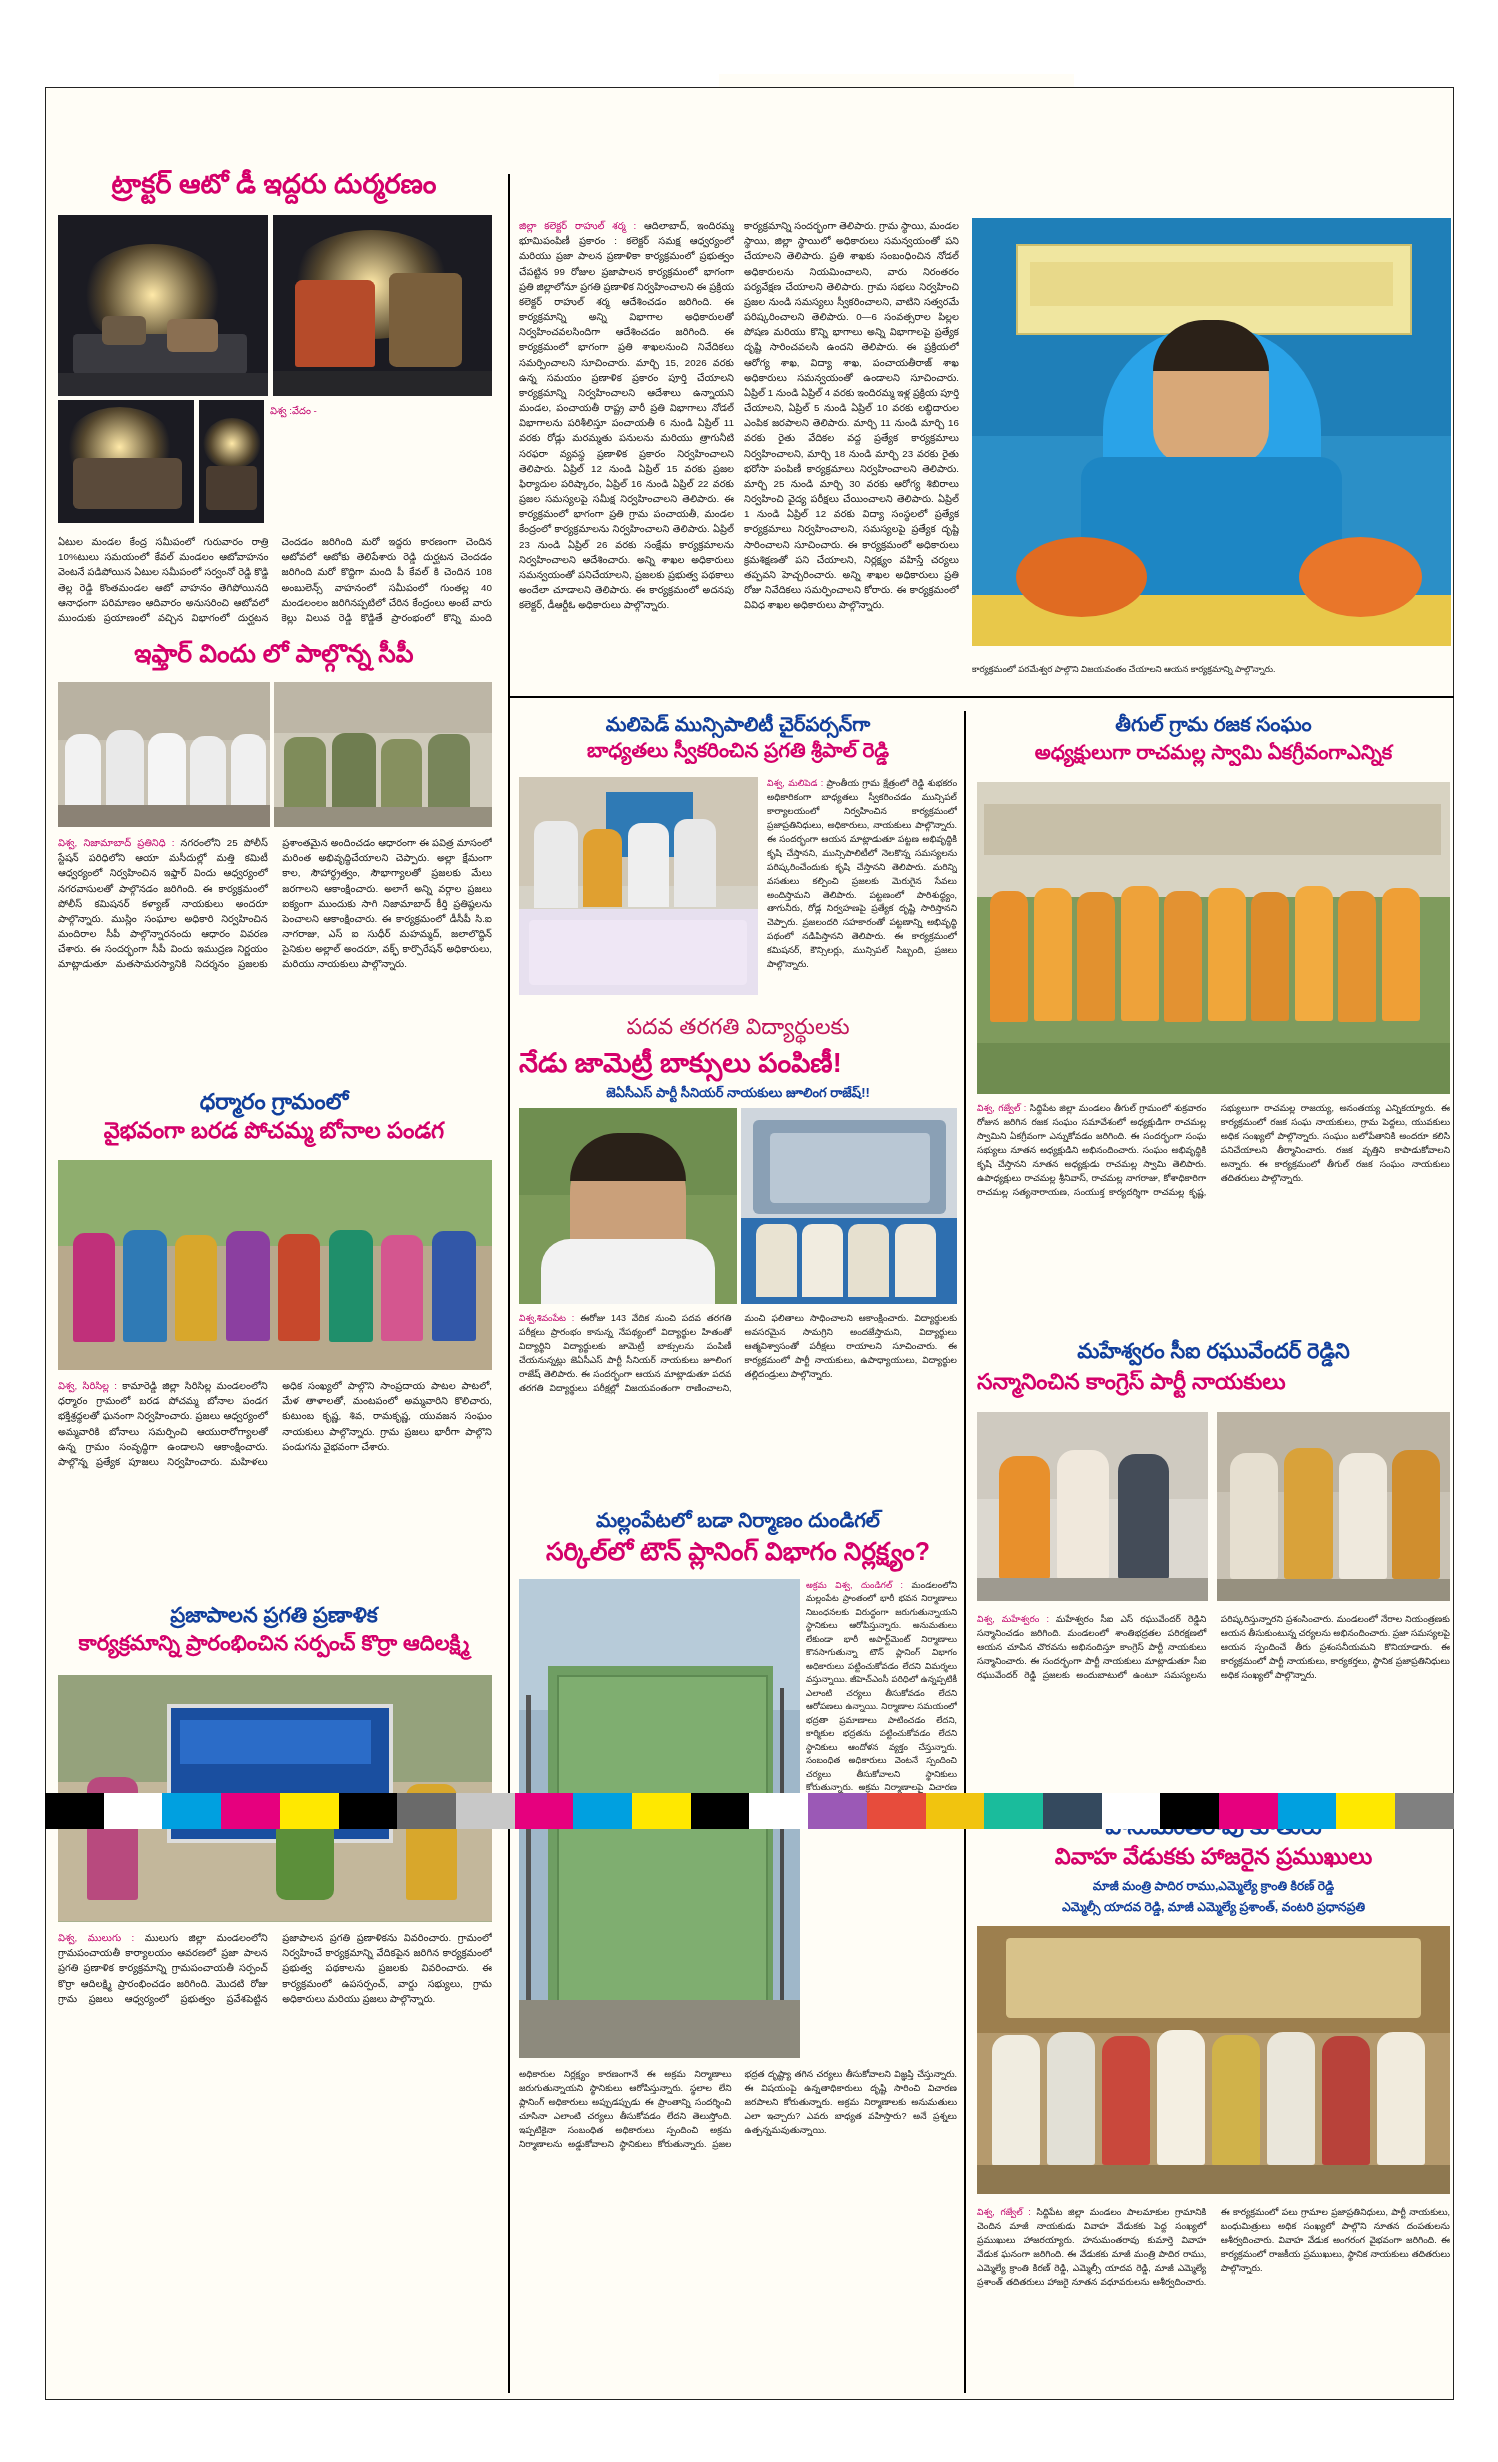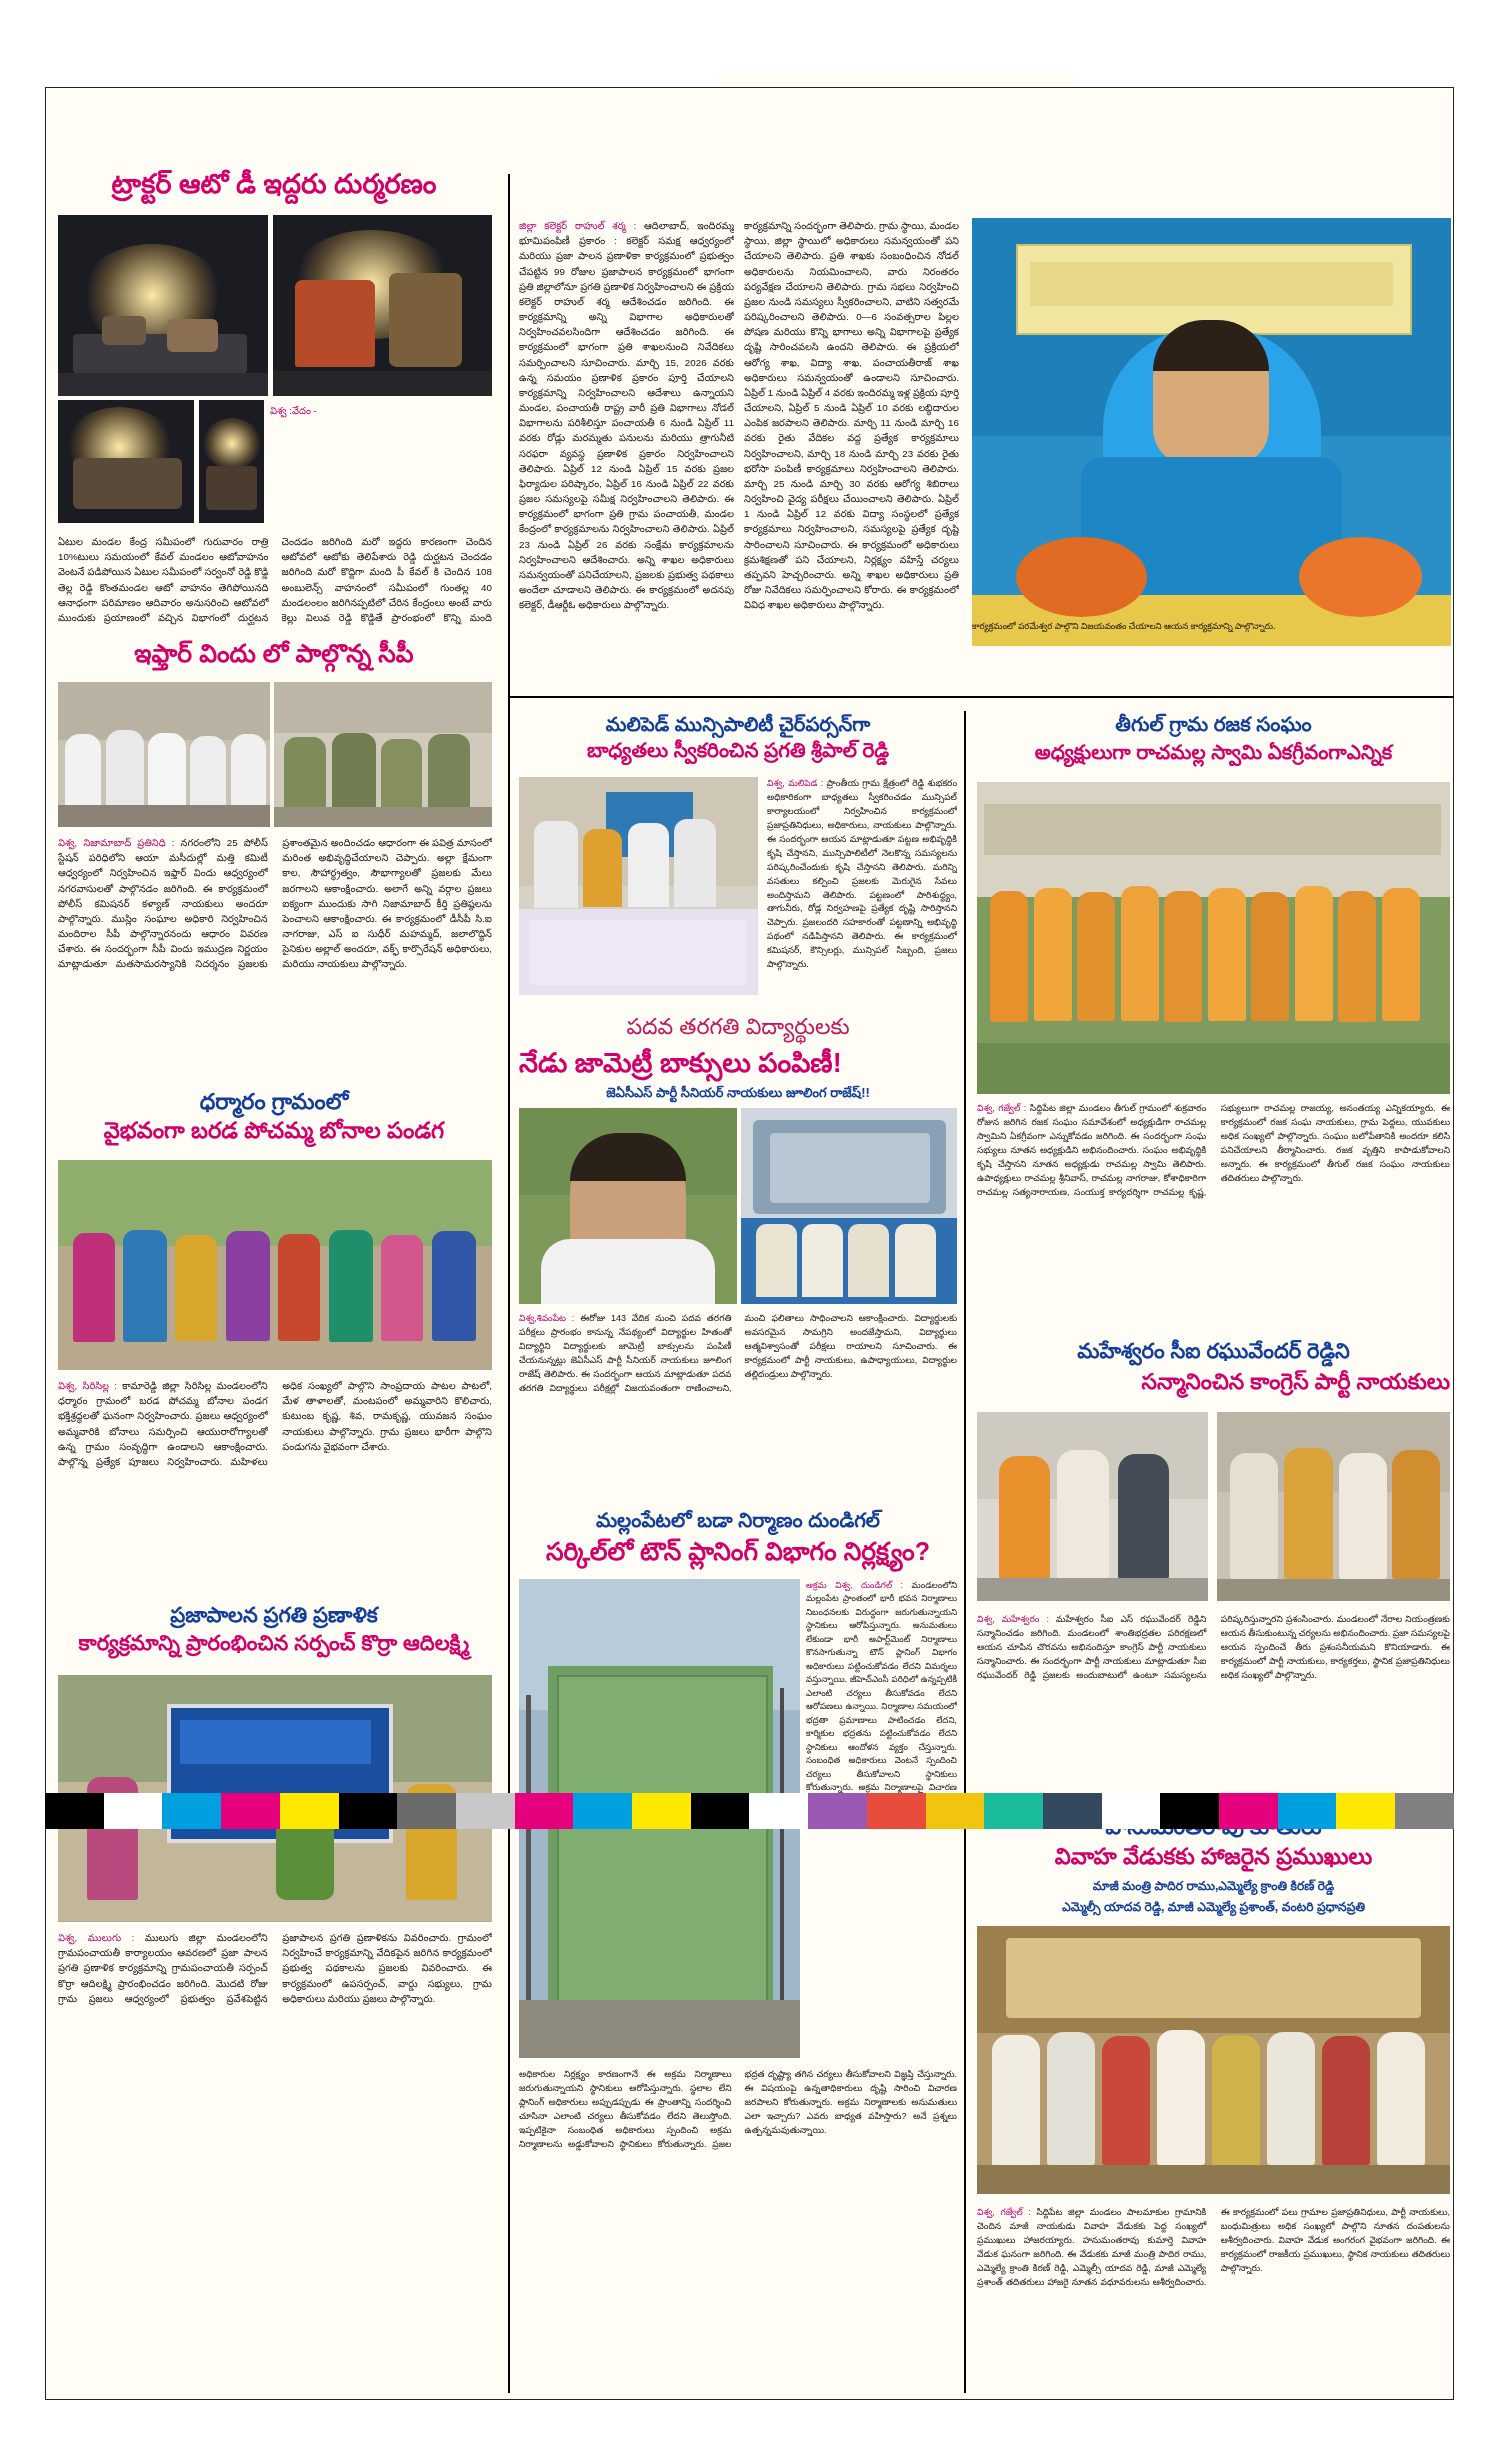--- a/index.html
+++ b/index.html
@@ -156,21 +156,21 @@
     <div style="position:absolute;left:44px;top:26px;width:392px;height:87px;background:#f0e6a0;border:2.9px solid #cbbe6e;"></div>
     <div style="position:absolute;left:58px;top:44px;width:363px;height:44px;background:#e8d98a;"></div>
     <div style="position:absolute;left:131px;top:109px;width:218px;height:290px;background:#2aa3e8;border-radius:102px 102px 0 0;"></div>
     <div style="position:absolute;left:181px;top:109px;width:116px;height:138px;background:#d8a878;border-radius:51px 51px 36px 36px;"></div>
     <div style="position:absolute;left:181px;top:102px;width:116px;height:51px;background:#2b2118;border-radius:51px 51px 0 0;"></div>
     <div style="position:absolute;left:109px;top:239px;width:261px;height:167px;background:#1d86c4;border-radius:22px 22px 0 0;"></div>
     <div style="position:absolute;left:0;bottom:0;width:479px;height:51px;background:#e8c84a;"></div>
     <div style="position:absolute;left:44px;bottom:29px;width:131px;height:80px;background:#e06b22;border-radius:50%;"></div>
     <div style="position:absolute;right:29px;bottom:29px;width:123px;height:80px;background:#e9762a;border-radius:50%;"></div>
   </div>
-  <div class="cap" style="position:absolute;left:972px;top:620px;width:479px;">కార్యక్రమంలో పరమేశ్వర పాల్గొని విజయవంతం చేయాలని ఆయన కార్యక్రమాన్ని పాల్గొన్నారు.</div>
+  <div class="cap" style="position:absolute;left:972px;top:663px;width:479px;">కార్యక్రమంలో పరమేశ్వర పాల్గొని విజయవంతం చేయాలని ఆయన కార్యక్రమాన్ని పాల్గొన్నారు.</div>
 
   <div class="hl-blue" style="position:absolute;left:519px;top:712px;width:438px;text-align:center;font-size:19.6px;">మలిపెడ్ మున్సిపాలిటీ చైర్‌పర్సన్‌గా</div>
   <div class="hl" style="position:absolute;left:519px;top:738px;width:438px;text-align:center;font-size:20px;">బాధ్యతలు స్వీకరించిన ప్రగతి శ్రీపాల్ రెడ్డి</div>
 
   <div class="ph" style="left:519px;top:777px;width:239px;height:218px;background:#d6d2c6;">
     <div style="position:absolute;left:0;top:0;width:239px;height:109px;background:#cfc7b6;"></div>
     <div style="position:absolute;left:87px;top:14.5px;width:87px;height:65px;background:#2f7ab5;"></div>
     <div style="position:absolute;left:14.5px;top:44px;width:44px;height:87px;background:#eaeaea;border-radius:13px 13px 0 0;"></div>
     <div style="position:absolute;left:64px;top:52px;width:39px;height:78px;background:#e0a030;border-radius:13px 13px 0 0;"></div>
     <div style="position:absolute;left:109px;top:46px;width:41px;height:84px;background:#efefef;border-radius:13px 13px 0 0;"></div>
@@ -232,21 +232,21 @@
     <div style="position:absolute;left:274px;top:110px;width:38px;height:129px;background:#dd8c2c;border-radius:13px 13px 2.9px 2.9px;"></div>
     <div style="position:absolute;left:318px;top:104px;width:38px;height:135px;background:#f2ab40;border-radius:13px 13px 2.9px 2.9px;"></div>
     <div style="position:absolute;left:361px;top:109px;width:38px;height:131px;background:#e49331;border-radius:13px 13px 2.9px 2.9px;"></div>
     <div style="position:absolute;left:405px;top:106px;width:38px;height:133px;background:#ef9f36;border-radius:13px 13px 2.9px 2.9px;"></div>
     <div style="position:absolute;left:0;bottom:0;width:473px;height:51px;background:#6f8c50;"></div>
   </div>
 
   <div class="tx" style="position:absolute;left:977px;top:1102px;width:473px;column-count:2;column-gap:14.5px;height:218px;overflow:hidden;font-size:9px;"><span class="byline">విశ్వ, గజ్వేల్ :</span> <span>సిద్దిపేట జిల్లా మండలం తీగుల్ గ్రామంలో శుక్రవారం రోజున జరిగిన రజక సంఘం సమావేశంలో అధ్యక్షుడిగా రాచమల్ల స్వామిని ఏకగ్రీవంగా ఎన్నుకోవడం జరిగింది. ఈ సందర్భంగా సంఘ సభ్యులు నూతన అధ్యక్షుడిని అభినందించారు. సంఘం అభివృద్ధికి కృషి చేస్తానని నూతన అధ్యక్షుడు రాచమల్ల స్వామి తెలిపారు. ఉపాధ్యక్షులు రాచమల్ల శ్రీనివాస్, రాచమల్ల నాగరాజు, కోశాధికారిగా రాచమల్ల సత్యనారాయణ, సంయుక్త కార్యదర్శిగా రాచమల్ల కృష్ణ, సభ్యులుగా రాచమల్ల రాజయ్య, అనంతయ్య ఎన్నికయ్యారు. ఈ కార్యక్రమంలో రజక సంఘ నాయకులు, గ్రామ పెద్దలు, యువకులు అధిక సంఖ్యలో పాల్గొన్నారు. సంఘం బలోపేతానికి అందరూ కలిసి పనిచేయాలని తీర్మానించారు. రజక వృత్తిని కాపాడుకోవాలని అన్నారు. ఈ కార్యక్రమంలో తీగుల్ రజక సంఘం నాయకులు తదితరులు పాల్గొన్నారు.</span></div>
 
   <div class="hl-blue" style="position:absolute;left:977px;top:1338px;width:473px;text-align:center;font-size:21px;">మహేశ్వరం సీఐ రఘువేందర్ రెడ్డిని</div>
-  <div class="hl" style="position:absolute;left:977px;top:1368px;width:473px;text-align:right;font-size:22px;">సన్మానించిన కాంగ్రెస్ పార్టీ నాయకులు</div>
+  <div class="hl" style="position:absolute;left:977px;top:1368px;width:473px;text-align:left;font-size:22px;">సన్మానించిన కాంగ్రెస్ పార్టీ నాయకులు</div>
 
   <div class="ph" style="left:977px;top:1412px;width:231px;height:189px;background:#dcd8d0;">
     <div style="position:absolute;left:0;top:0;width:231px;height:87px;background:#cfcac0;"></div>
     <div style="position:absolute;left:22px;top:44px;width:51px;height:123px;background:#e8902c;border-radius:17.4px 17.4px 2.9px 2.9px;"></div>
     <div style="position:absolute;left:80px;top:38px;width:52px;height:129px;background:#f0e8dc;border-radius:17.4px 17.4px 2.9px 2.9px;"></div>
     <div style="position:absolute;left:141px;top:42px;width:51px;height:125px;background:#444c58;border-radius:17.4px 17.4px 2.9px 2.9px;"></div>
     <div style="position:absolute;left:0;bottom:0;width:231px;height:23px;background:#9e9a90;"></div>
   </div>
   <div class="ph" style="left:1217px;top:1412px;width:233px;height:189px;background:#c9c2b4;">
     <div style="position:absolute;left:0;top:0;width:233px;height:80px;background:#bcb4a4;"></div>

